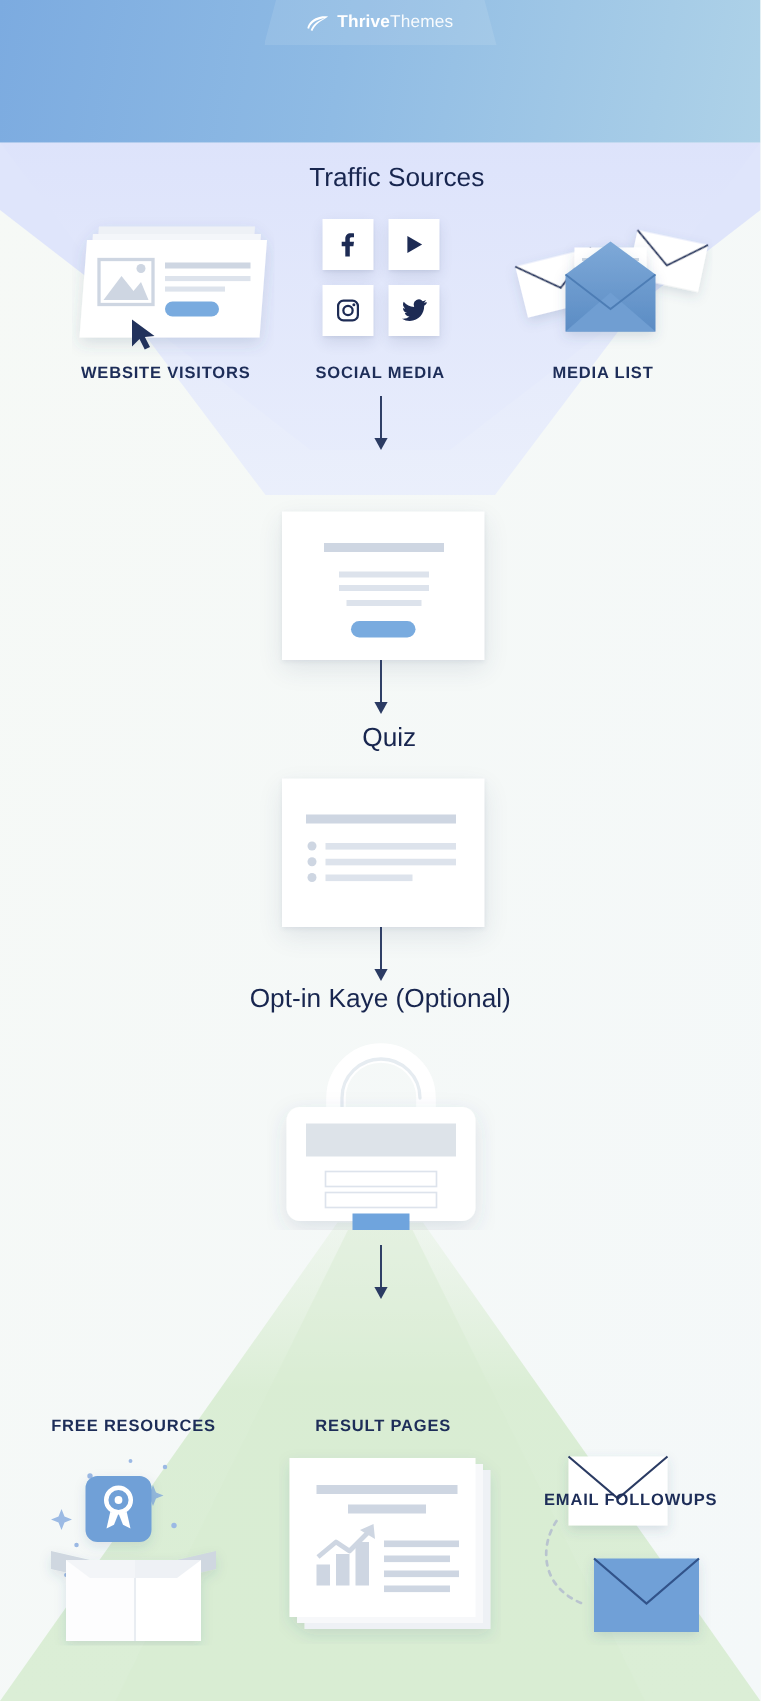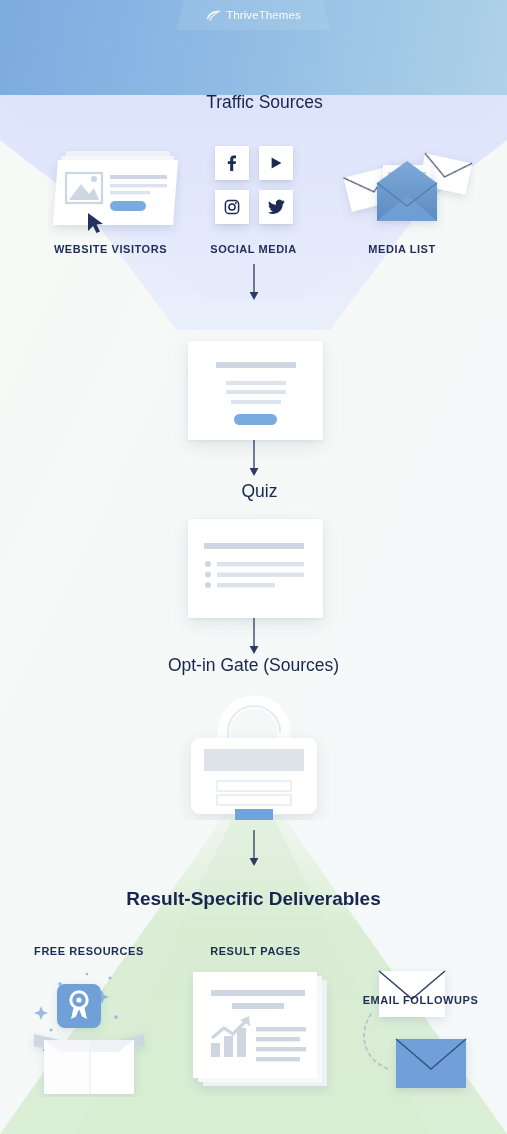--- a/index.html
+++ b/index.html
@@ -24,21 +24,21 @@
   }
   .logo-plate {
     position: absolute; left: 50%; top: 0; transform: translateX(-50%);
     width: 155px; height: 30px;
     background: rgba(255,255,255,0.10);
     clip-path: polygon(8px 0, calc(100% - 8px) 0, 100% 100%, 0 100%);
     display: flex; align-items: center; justify-content: center; gap: 5px;
   }
   .logo-mark { width: 15px; height: 11px; display: block; }
   .logo-text { font-size: 11.5px; color: #ffffff; letter-spacing: .1px; }
-  .logo-text .lt-bold { font-weight: normal; }
+  .logo-text .lt-bold { font-weight: bold; }
   .logo-text .lt-light { font-weight: normal; opacity: .92; }
   .header-title {
     position: absolute; left: 0; right: 0; top: 46px;
     text-align: center; color: #ffffff;
     font-size: 25px; font-weight: bold; letter-spacing: .2px;
   }
 
   
   .sec-title {
     position: absolute; left: 0; right: 0; text-align: center;
@@ -106,21 +106,21 @@
 
   <div class="header">
     <div class="logo-plate">
       <svg class="logo-mark" viewBox="0 0 20 14">
         <path d="M19 1C13 0 5 2 1.6 8.4c-.5 1-.9 2-1.1 3.1l1.6.4c.2-1 .5-1.9 1-2.7C5.6 5.4 11 3.1 16 2.6 11.8 4 7 6.6 4.3 11.5c-.3.6-.6 1.2-.8 1.8l1.6.5c.2-.6.4-1.1.7-1.6C9 6.5 15 3.8 19 1z" fill="#ffffff"></path>
       </svg>
       <span class="logo-text"><span class="lt-bold">Thrive</span><span class="lt-light">Themes</span></span>
     </div>
   </div>
 
-  <div class="sec-title" style="top:92px;margin-left:22px;">Traffic Sources</div>
+  <div class="sec-title" style="top:108px;margin-left:22px;">Traffic Sources</div>
 
   <div class="node" style="left:48px; top:143px; width:135px; height:95px;">
     <svg viewBox="0 0 135 95" width="135" height="95">
       <defs>
         <filter id="sh1" x="-20%" y="-20%" width="150%" height="155%">
           <feDropShadow dx="0" dy="4" stdDeviation="5" flood-color="#3a5478" flood-opacity="0.16"></feDropShadow>
         </filter>
       </defs>
       <g filter="url(#sh1)">
         <polygon points="18,8 122,8 117,72 13,72" fill="#eef1f6"></polygon>
@@ -243,21 +243,21 @@
     </svg>
   </div>
 
   <div class="arrow" style="left:247px; top:618px;">
     <svg width="14" height="38" viewBox="0 0 14 38">
         <line x1="7" y1="0" x2="7" y2="29" stroke="#2b3b63" stroke-width="1.3"></line>
         <polygon points="2.6,28 11.4,28 7,36" fill="#2b3b63"></polygon>
       </svg>
   </div>
 
-  <div class="sec-title" style="top:655px;">Opt-in Gate (Sources)</div>
+  <div class="sec-title" style="top:655px;">Opt-in Kaye (Optional)</div>
 
   <div class="node" style="left:178px; top:690px; width:152px; height:130px;">
     <svg viewBox="0 0 152 130" width="152" height="130">
       <defs>
         <filter id="sh3" x="-20%" y="-20%" width="150%" height="155%">
           <feDropShadow dx="0" dy="5" stdDeviation="7" flood-color="#3a5478" flood-opacity="0.14"></feDropShadow>
         </filter>
       </defs>
 
       <path d="M46 58 V42 a30 30 0 0 1 60 0 V58" fill="none" stroke="#ffffff" stroke-width="13" stroke-linecap="round"></path>
@@ -273,21 +273,20 @@
     </svg>
   </div>
 
   <div class="arrow" style="left:247px; top:830px;">
     <svg width="14" height="38" viewBox="0 0 14 38">
         <line x1="7" y1="0" x2="7" y2="29" stroke="#2b3b63" stroke-width="1.3"></line>
         <polygon points="2.6,28 11.4,28 7,36" fill="#2b3b63"></polygon>
       </svg>
   </div>
 
-  <div class="sec-title bold" style="top:888px;">Result-Specific Deliverables</div>
 
   <div class="cap" style="left:19px; top:945px; width:140px;">FREE RESOURCES</div>
   <div class="cap" style="left:188px; top:945px; width:135px;">RESULT PAGES</div>
   <div class="cap" style="left:348px; top:994px; width:145px;">EMAIL FOLLOWUPS</div>
 
   <div class="node" style="left:24px; top:962px; width:130px; height:135px;">
     <svg viewBox="0 0 130 135" width="130" height="135">
       <defs>
         <filter id="sh4" x="-20%" y="-20%" width="150%" height="160%">
           <feDropShadow dx="0" dy="3" stdDeviation="4" flood-color="#3a5478" flood-opacity="0.13"></feDropShadow>

